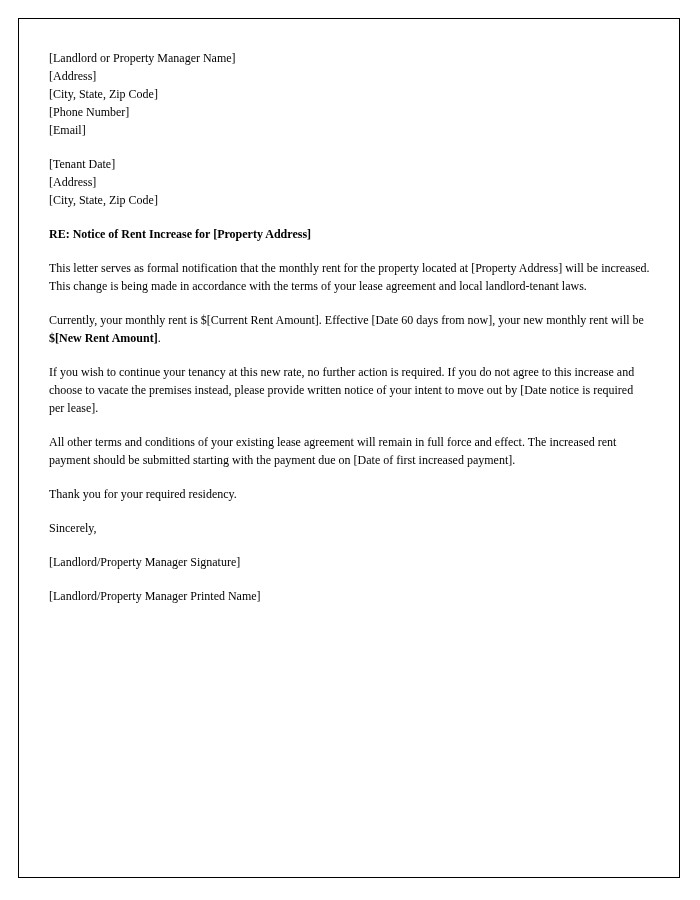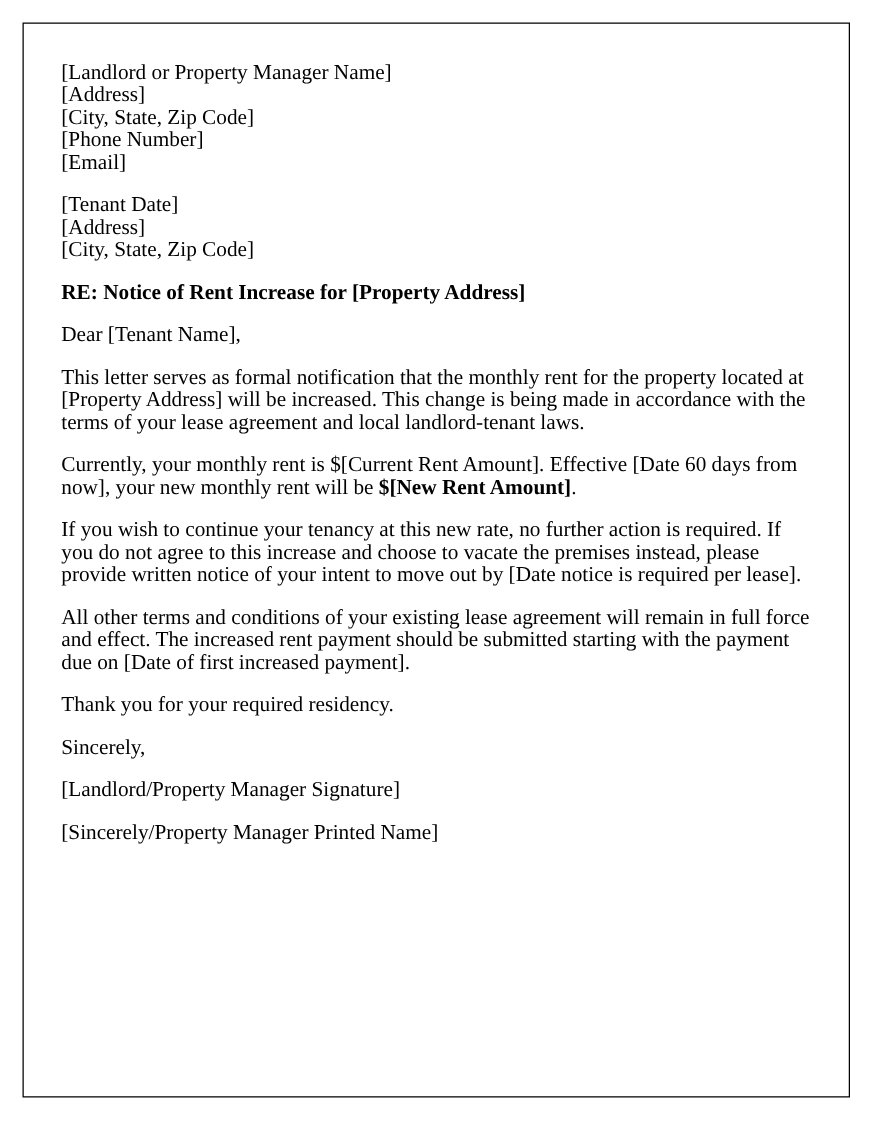--- a/index.html
+++ b/index.html
@@ -17,21 +17,21 @@
     top: 18px;
     width: 662px;
     height: 860px;
     border: 1px solid #000000;
     box-sizing: border-box;
     padding: 30px 28px 0 30px;
     background: #ffffff;
     overflow: hidden;
   }
   .page, .page p, .page div {
-    font-size: 17px;
+    font-size: 12px;
     line-height: 18px;
   }
   .block { margin: 0 0 16px 0; }
   .block div { margin: 0; }
   p { margin: 0 0 16px 0; }
   .bold { font-weight: bold; }
 </style>
 </head>
 <body>
 
@@ -47,31 +47,30 @@
 
 
   <div class="block">
     <div>[Tenant Date]</div>
     <div>[Address]</div>
     <div>[City, State, Zip Code]</div>
   </div>
 
   <p class="bold">RE: Notice of Rent Increase for [Property Address]</p>
 
-  <p>Dear [Tenant Name],</p>
 
   <p><span>This letter serves as formal notification that the monthly rent for the property located at [Property Address] will be increased. This change is being made in accordance with the terms of your lease agreement and local landlord-tenant laws.</span></p>
 
   <p><span>Currently, your monthly rent is $[Current Rent Amount]. Effective </span><span style="font-weight: normal;">[Date 60 days from now]</span><span>, your new monthly rent will be </span><span style="font-weight: bold;">$[New Rent Amount]</span><span>.</span></p>
 
   <p><span>If you wish to continue your tenancy at this new rate, no further action is required. If you do not agree to this increase and choose to vacate the premises instead, please provide written notice of your intent to move out by [Date notice is required per lease].</span></p>
 
   <p><span>All other terms and conditions of your existing lease agreement will remain in full force and effect. The increased rent payment should be submitted starting with the payment due on [Date of first increased payment].</span></p>
 
   <p><span>Thank you for your required residency.</span></p>
 
   <p>Sincerely,</p>
 
   <p>[Landlord/Property Manager Signature]</p>
 
-  <p>[Sincerely/Property Manager Printed Name]</p>
+  <p>[Landlord/Property Manager Printed Name]</p>
 
 </div>
 
 </body></html>

